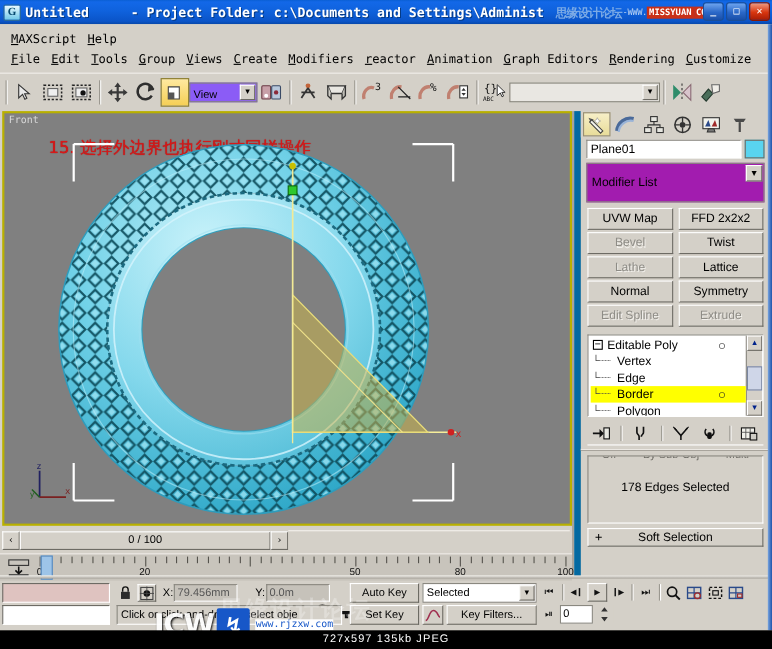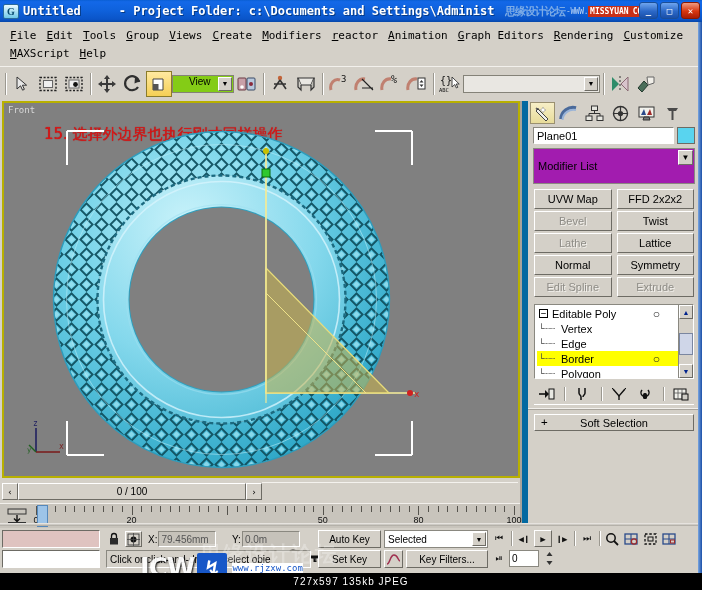--- a/index.html
+++ b/index.html
@@ -42,22 +42,22 @@
      padding:1px 6px 1px 4px; white-space:nowrap; cursor:default; }
   .menu-item u { text-decoration:underline; }
 
   
   .toolbar { position:absolute; left:0; top:66px; width:702px; height:34px; background:#d4d0c8;
      border-top:1px solid #f2f0ec; display:flex; align-items:center; padding:0 2px; gap:0px; }
   .tbtn { width:26px; height:26px; display:flex; align-items:center; justify-content:center;
      border:1px solid transparent; position:relative; }
   .tbtn.active { border:1px solid #8a7b2a; background:linear-gradient(180deg,#ffe9a0,#f5cf55); }
   .tsep { width:1px; height:22px; background:#9b9890; margin:0 3px; box-shadow:1px 0 0 #fff; }
-  .tsel { width:62px; height:18px; background:#84cc16; border:1px solid #848278; font-size:10px;
-     display:flex; align-items:flex-start; padding-left:16px; position:relative;
+  .tsel { width:62px; height:18px; background:#8b5cf6; border:1px solid #848278; font-size:10px;
+     display:flex; align-items:flex-end; padding-left:3px; position:relative;
      font-family:"Liberation Sans", sans-serif; }
   .tsel .arrow { position:absolute; right:1px; top:1px; width:14px; height:14px; background:#d4d0c8;
      border:1px solid #fff; border-right-color:#6d6b64; border-bottom-color:#6d6b64;
      display:flex; align-items:center; justify-content:center; font-size:7px; }
   .tfield { width:137px; height:18px; background:#e9e7e2; border:1px solid #848278; position:relative; }
   .tfield .arrow { position:absolute; right:1px; top:1px; width:14px; height:14px; background:#d4d0c8;
      border:1px solid #fff; border-right-color:#6d6b64; border-bottom-color:#6d6b64;
      display:flex; align-items:center; justify-content:center; font-size:7px; }
 
   
@@ -240,37 +240,37 @@
     </div>
 
     <div class="tb-btns">
       <div class="tb-btn">_</div>
       <div class="tb-btn">□</div>
       <div class="tb-btn close">✕</div>
     </div>
   </div>
 
   <div class="menubar">
+    <div class="menurow" id="menurow2">
+        <div class="menu-item"><u>M</u>AXScript</div>
+        <div class="menu-item"><u>H</u>elp</div>
+      </div>
     <div class="menurow" id="menurow1">
         <div class="menu-item"><u>F</u>ile</div>
         <div class="menu-item"><u>E</u>dit</div>
         <div class="menu-item"><u>T</u>ools</div>
         <div class="menu-item"><u>G</u>roup</div>
         <div class="menu-item"><u>V</u>iews</div>
         <div class="menu-item"><u>C</u>reate</div>
         <div class="menu-item"><u>M</u>odifiers</div>
         <div class="menu-item"><u>r</u>eactor</div>
         <div class="menu-item"><u>A</u>nimation</div>
         <div class="menu-item"><u>G</u>raph Editors</div>
         <div class="menu-item"><u>R</u>endering</div>
         <div class="menu-item"><u>C</u>ustomize</div>
-      </div>
-    <div class="menurow" id="menurow2">
-        <div class="menu-item"><u>M</u>AXScript</div>
-        <div class="menu-item"><u>H</u>elp</div>
       </div>
   </div>
 
   <div class="toolbar">
     <div class="tsep"></div>
     <div class="tbtn">
       <svg width="18" height="18" viewBox="0 0 18 18">
           <path d="M4 2 L4 14 L7.5 10.8 L9.6 15.2 L11.4 14.3 L9.4 10.2 L13.6 10.2 Z" fill="#e8e8e8" stroke="#333" stroke-width="1"></path>
         </svg>
     </div>
@@ -733,20 +733,28 @@
         <svg width="16" height="14" viewBox="0 0 16 14">
           <rect x="1" y="2" width="12" height="10" fill="#f0f0ea" stroke="#111"></rect>
           <path d="M1 6 H13 M5 2 V12 M9 2 V12" stroke="#555" stroke-width=".8"></path>
           <rect x="9" y="7" width="6" height="6" fill="#cfcdc6" stroke="#111"></rect>
         </svg>
       </div>
     </div>
 
     <div class="cp-divider"></div>
 
+    <div class="cp-rollout">
+      <div class="cp-cut" id="cutlabels">
+          <span>Off</span>
+          <span>By Sub-Obj</span>
+          <span>Multi</span>
+        </div>
+      <div class="cp-count">178 Edges Selected</div>
+    </div>
 
     <div class="cp-soft">
       <span class="plus">+</span>
       <span>Soft Selection</span>
     </div>
   </div>
 
   <div class="playbar">
     <div class="pb-row">
       <div class="pbtn">⏮</div>

